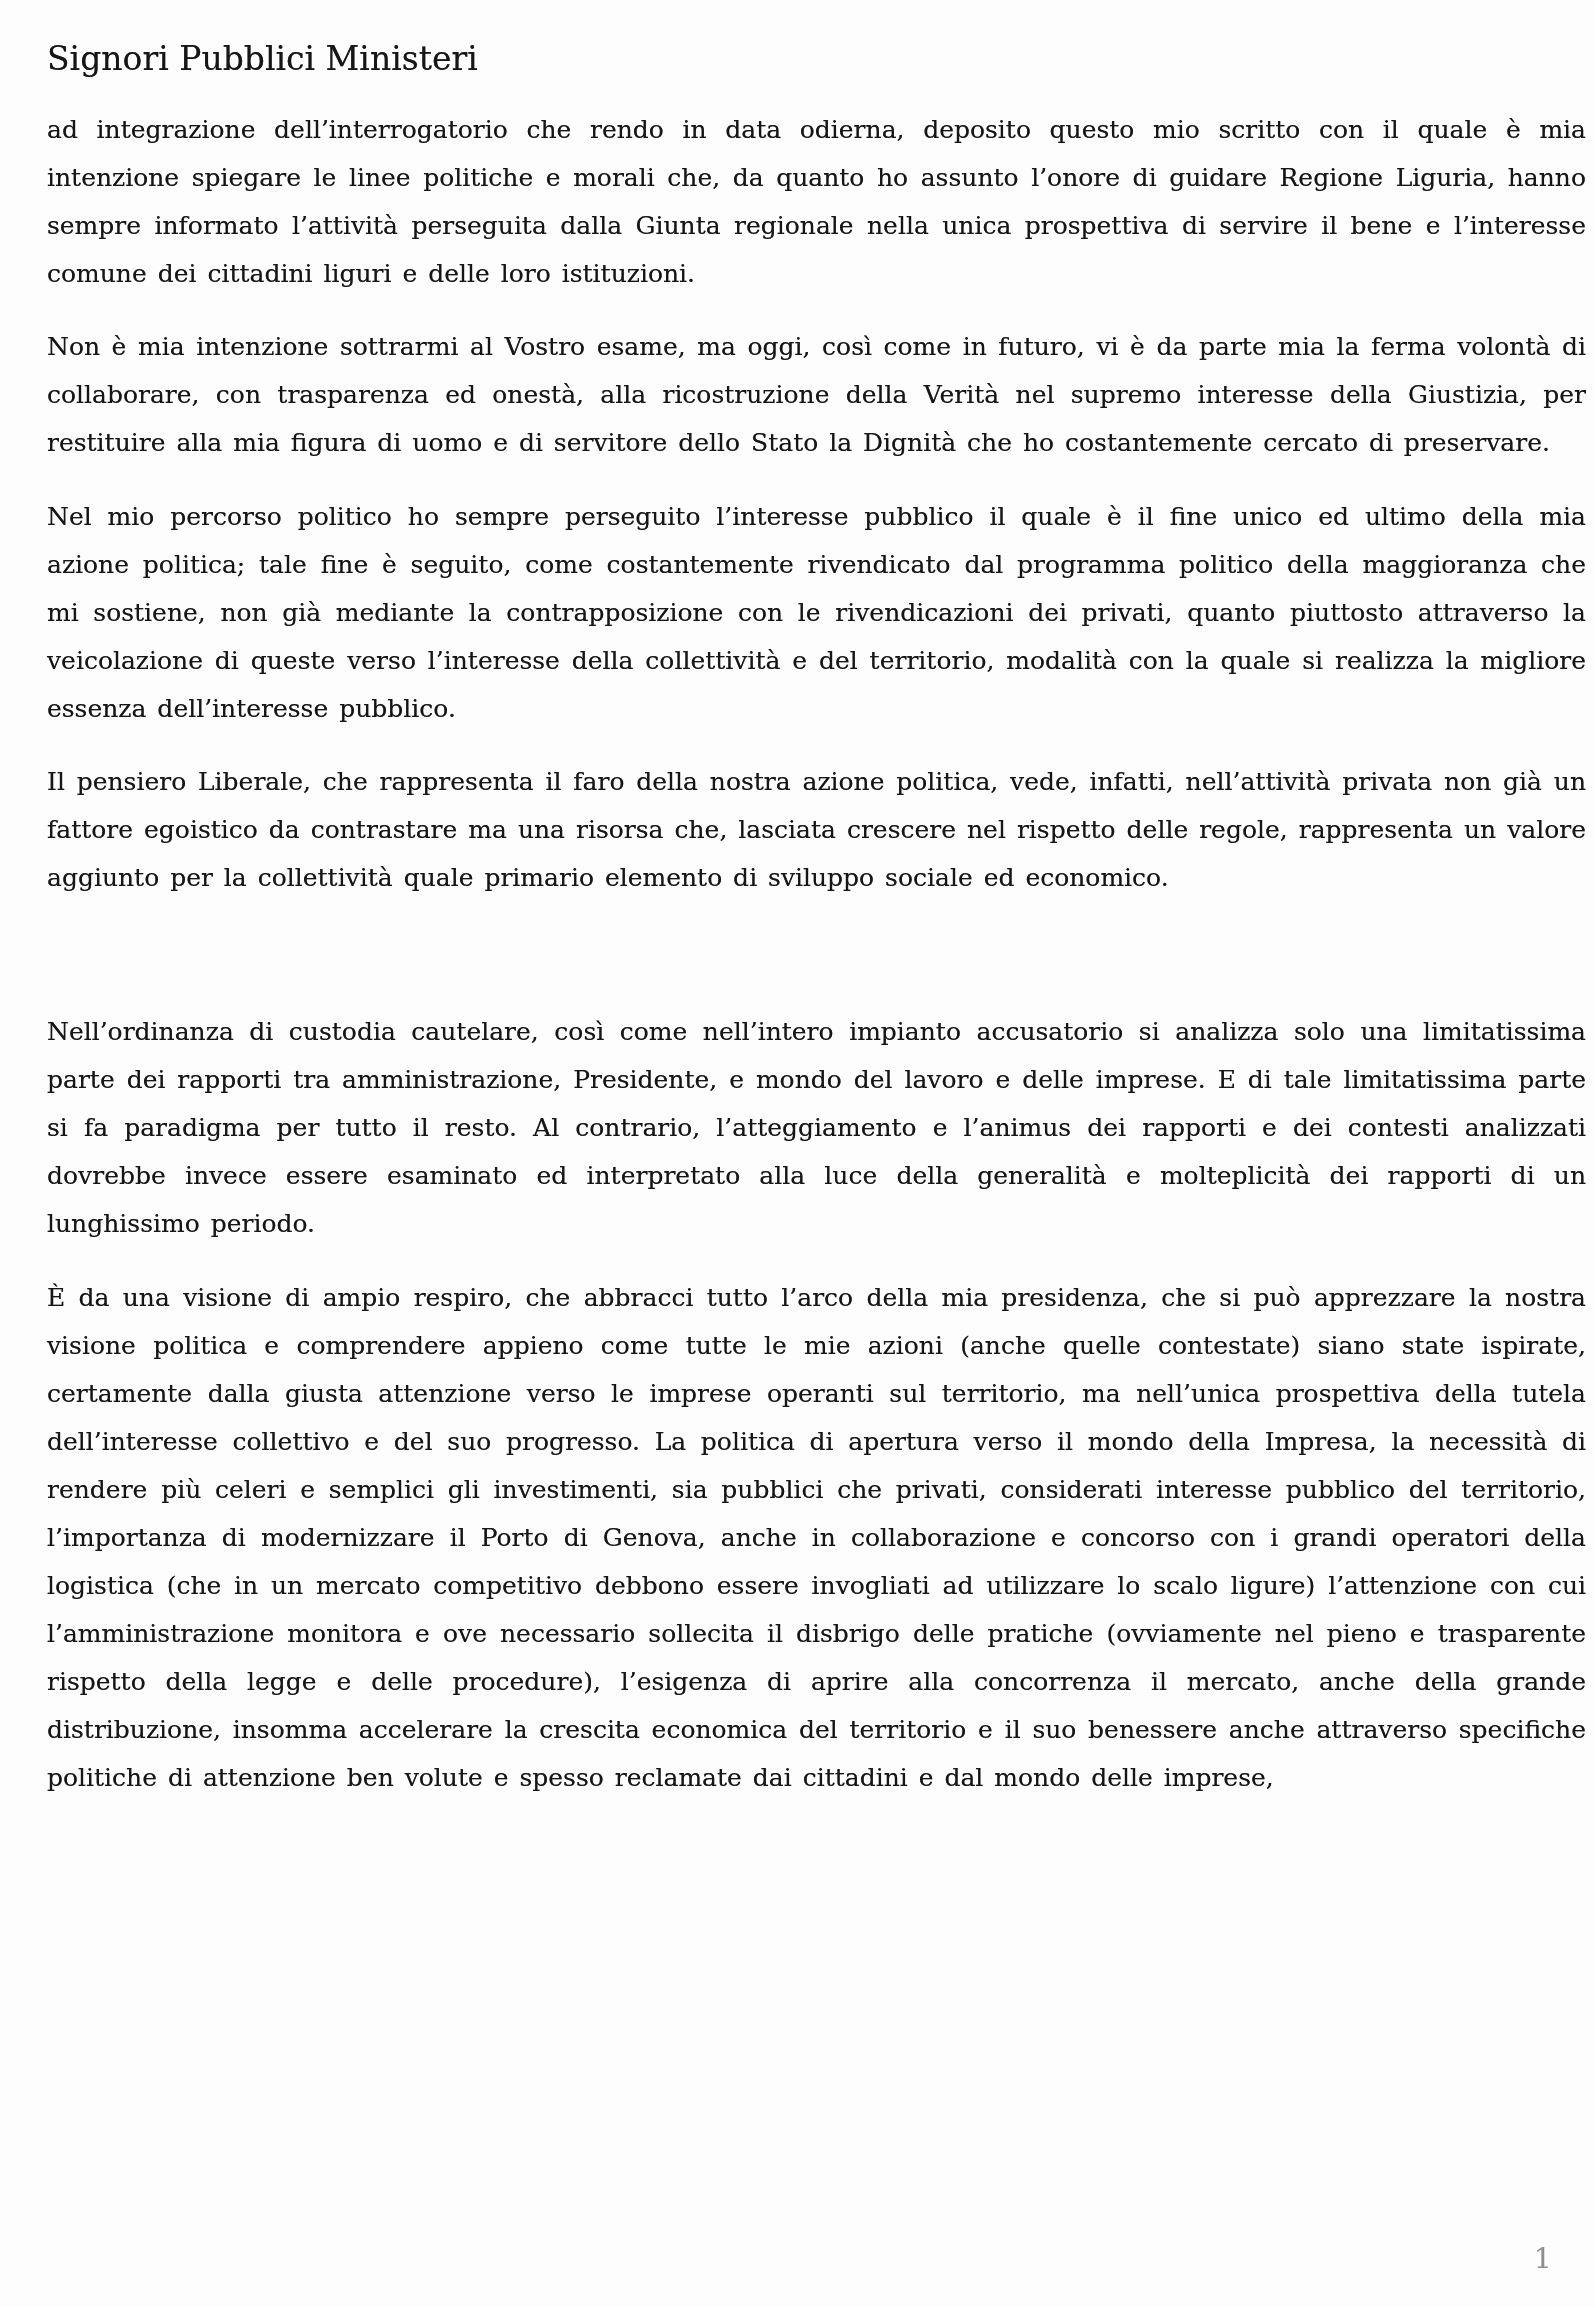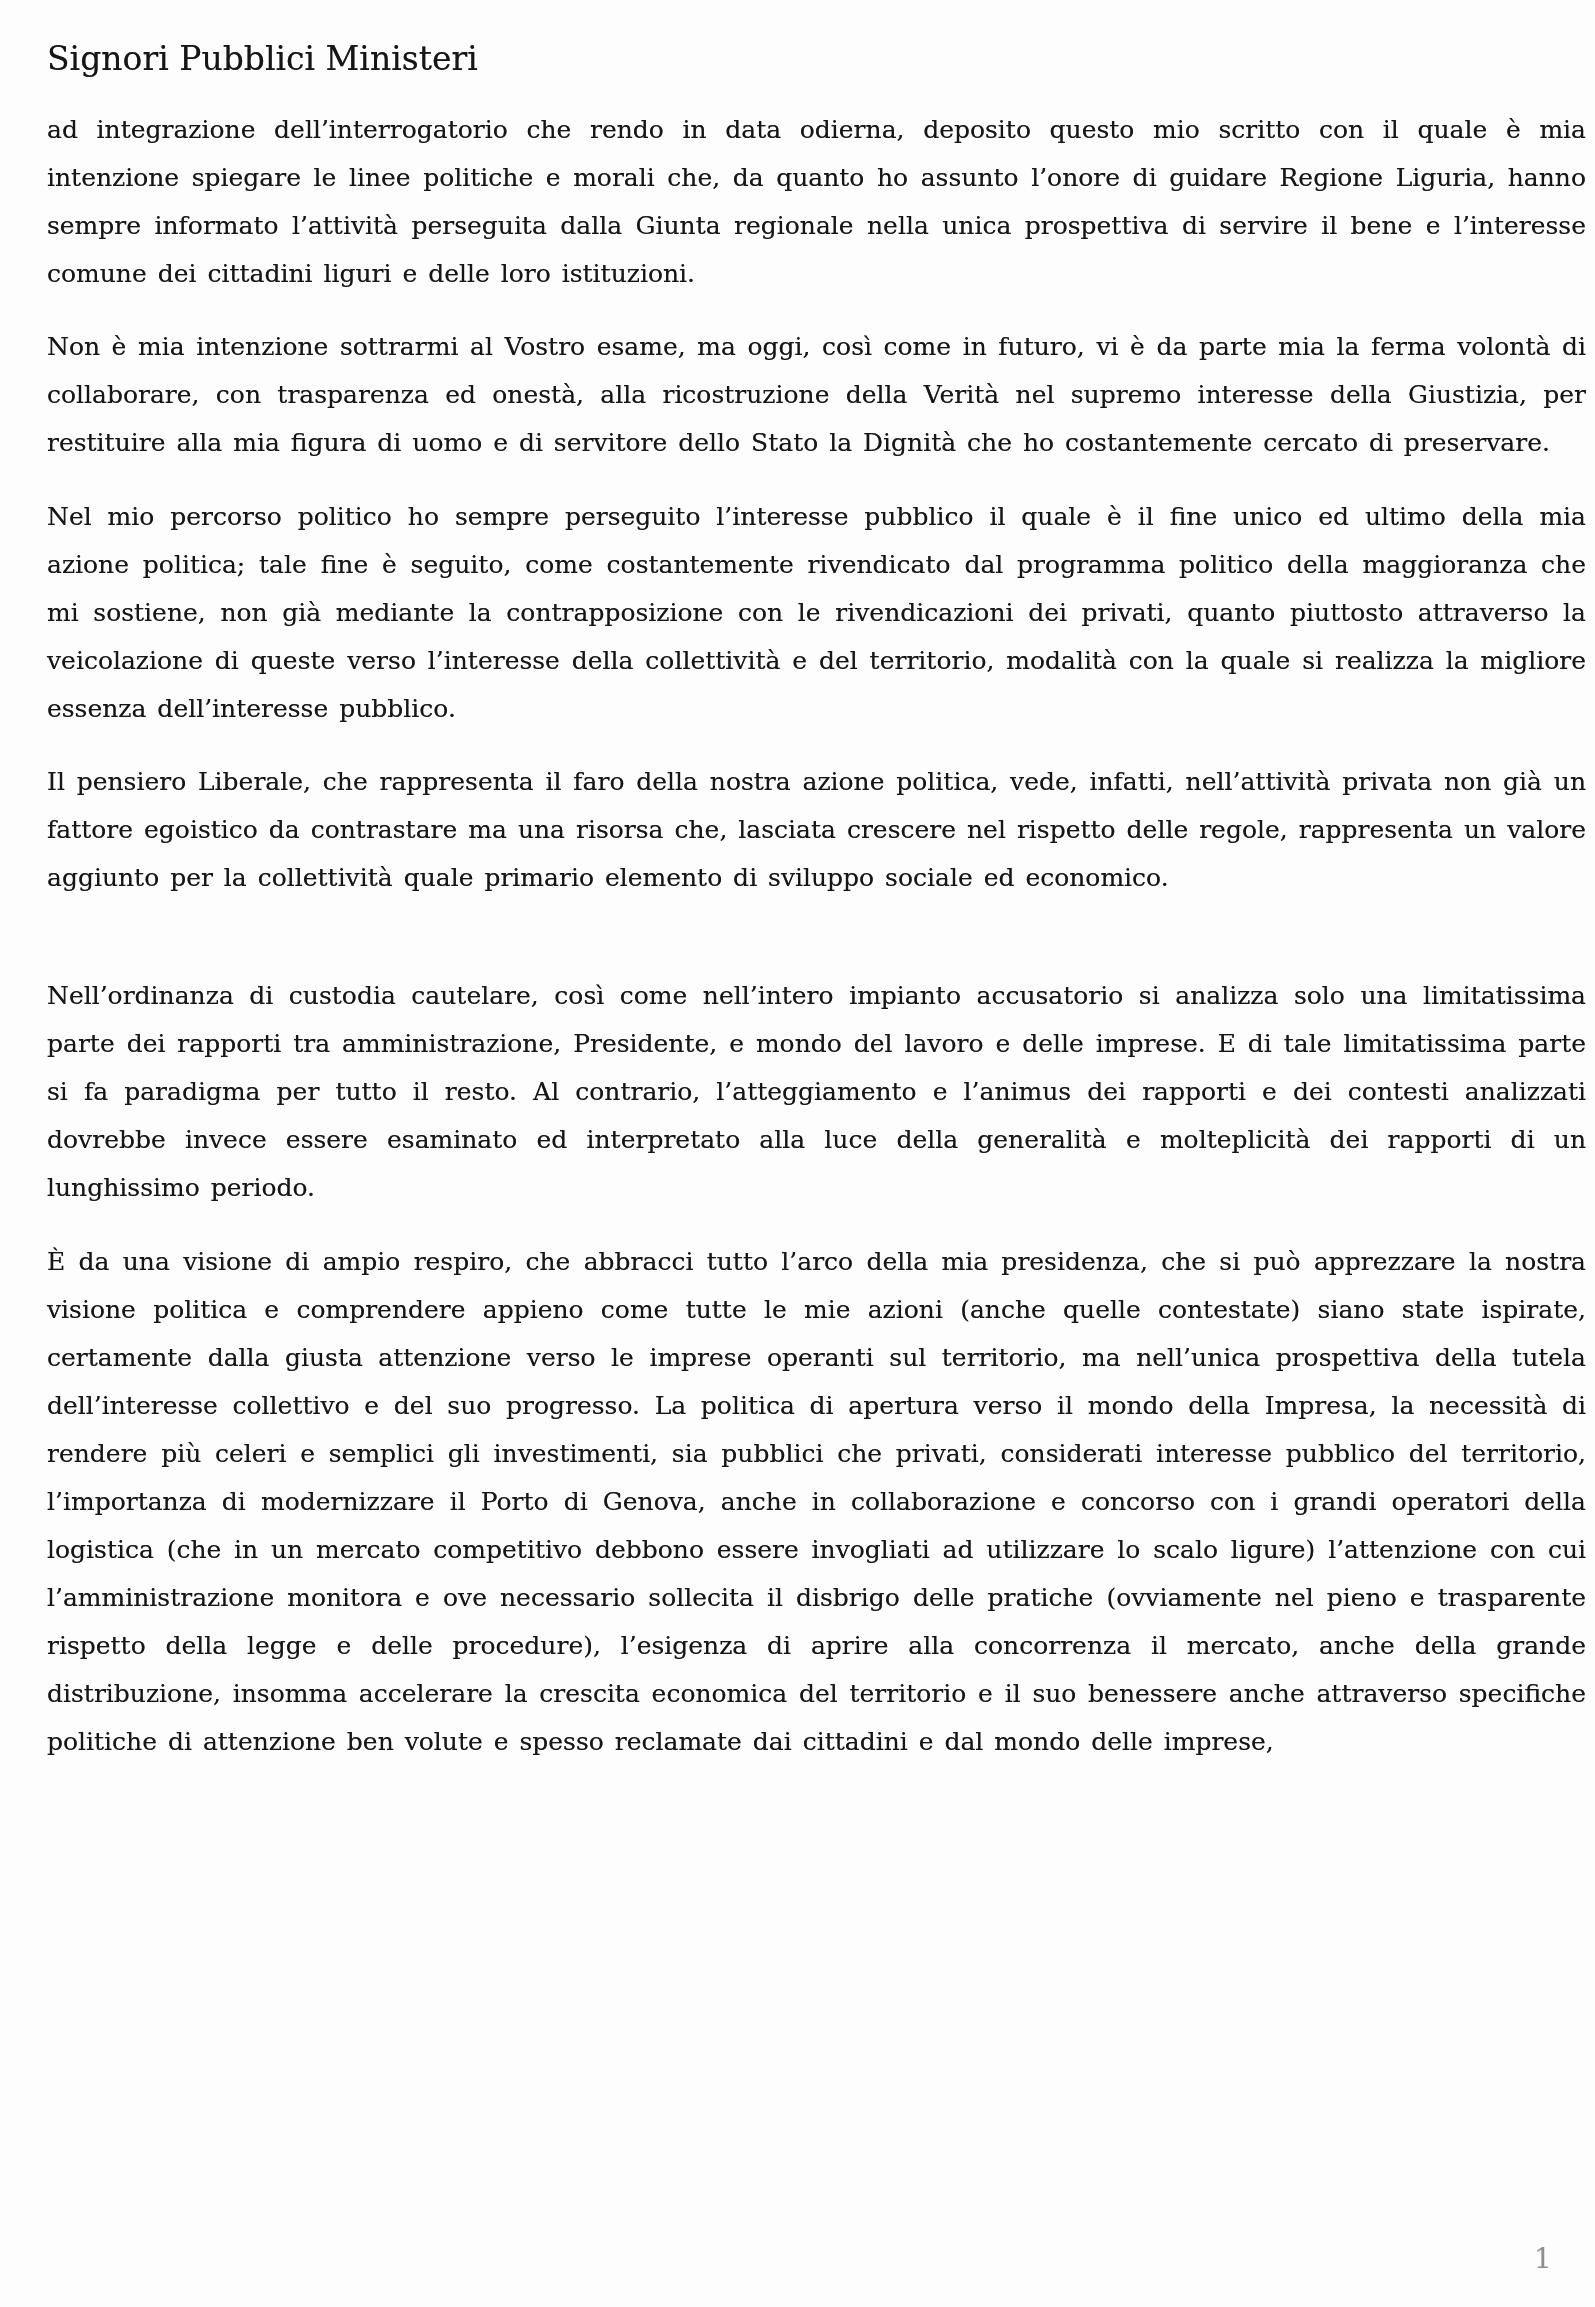--- a/index.html
+++ b/index.html
@@ -32,21 +32,21 @@
   }
   .para {
     font-size: 25px;
     line-height: 48px;
     margin: 0 0 25.5px 0;
     text-align: justify;
     word-spacing: 3px;
     hyphens: none;
   }
   .para.gap-before {
-    margin-top: 70px;
+    margin-top: 106px;
   }
   .page-number {
     position: absolute;
     top: 2244px;
     right: 44px;
     font-size: 28.5px;
     line-height: 30px;
     color: #8e8e8e;
     text-shadow: none;
   }

